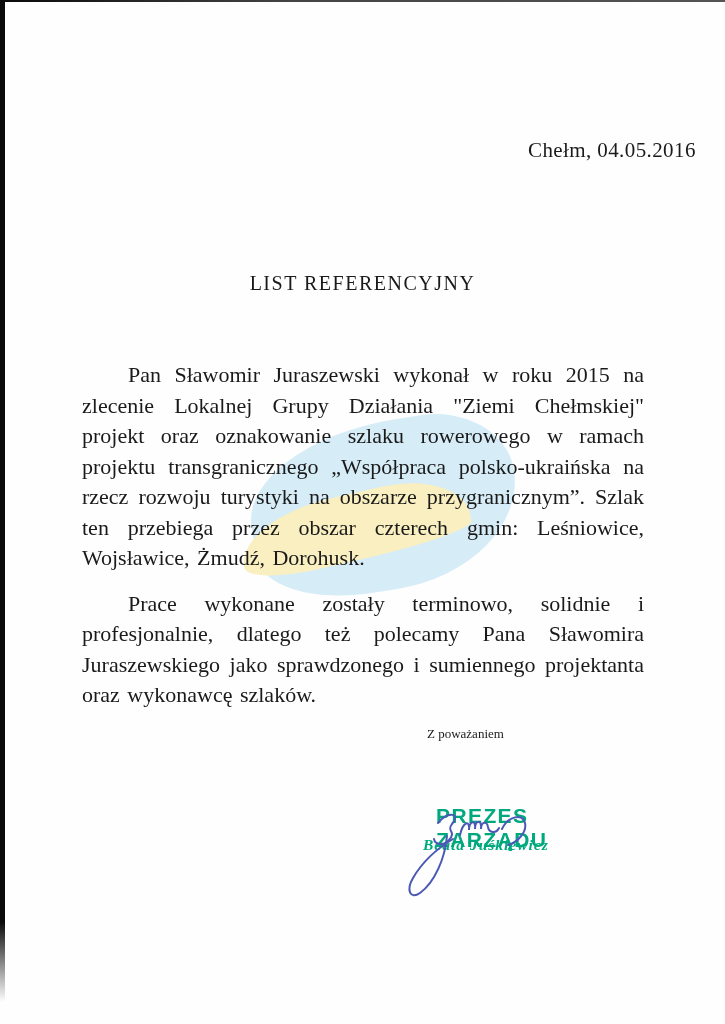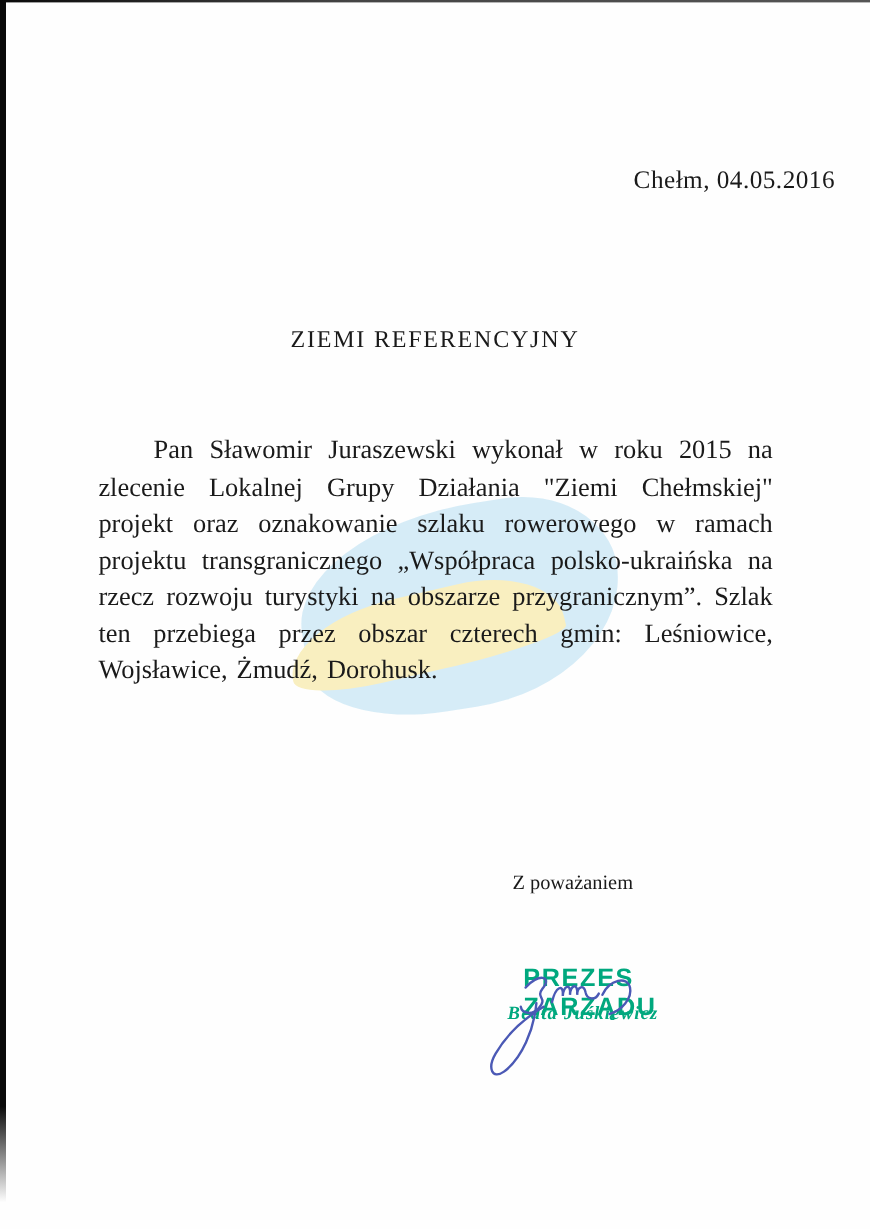--- a/index.html
+++ b/index.html
@@ -73,21 +73,21 @@
   
   .body-text{
     position:absolute;left:82px;top:360px;width:562px;z-index:1;
     font-size:22px;line-height:30.5px;
     text-align:justify;
   }
   .body-text p{margin:0 0 15px 0;text-indent:46px;word-spacing:2px;}
   
   .salutation{
     position:absolute;left:427px;top:726px;z-index:1;
-    font-size:17px;
+    font-size:13px;
   }
   .signature-block{position:absolute;left:390px;top:798px;width:220px;height:120px;z-index:1;}
   .signer-title{
     position:absolute;left:46px;top:6px;width:200px;
     color:var(--stamp-green);
     font-family:"Liberation Sans", sans-serif;
     font-weight:700;font-size:21px;letter-spacing:1.4px;
     filter:blur(.2px);
   }
   .signer-name{
@@ -109,24 +109,25 @@
   <div class="edge-top"></div>
 
   <div class="watermark">
     <div class="wm-blue"></div>
     <div class="wm-yellow"></div>
   </div>
 
 
   <div class="date-line">Chełm, 04.05.2016</div>
 
-  <h1 class="letter-title">ZIEMI REFERENCYJNY</h1>
+  <h1 class="letter-title">LIST REFERENCYJNY</h1>
 
   <div class="body-text">
     <p>Pan Sławomir Juraszewski wykonał w roku 2015 na zlecenie Lokalnej Grupy Działania "Ziemi Chełmskiej" projekt oraz oznakowanie szlaku rowerowego w ramach projektu transgranicznego „Współpraca polsko-ukraińska na rzecz rozwoju turystyki na obszarze przygranicznym”. Szlak ten przebiega przez obszar czterech gmin: Leśniowice, Wojsławice, Żmudź, Dorohusk.</p>
+    <p>Prace wykonane zostały terminowo, solidnie i profesjonalnie, dlatego też polecamy Pana Sławomira Juraszewskiego jako sprawdzonego i sumiennego projektanta oraz wykonawcę szlaków.</p>
   </div>
 
   <div class="salutation">Z poważaniem</div>
 
   <div class="signature-block">
     <div class="signer-title">PREZES ZARZĄDU</div>
     <div class="signer-name">Beata Juśkiewicz</div>
     <svg class="signature-ink" width="180" height="125" viewBox="0 0 180 125" fill="none" stroke="#4b59b5" stroke-width="2" stroke-linecap="round">
 
       <path d="M48,25 C58,13 71,15 62,26 C56,34 67,33 59,42 C54,48 45,47 44,41"></path>

